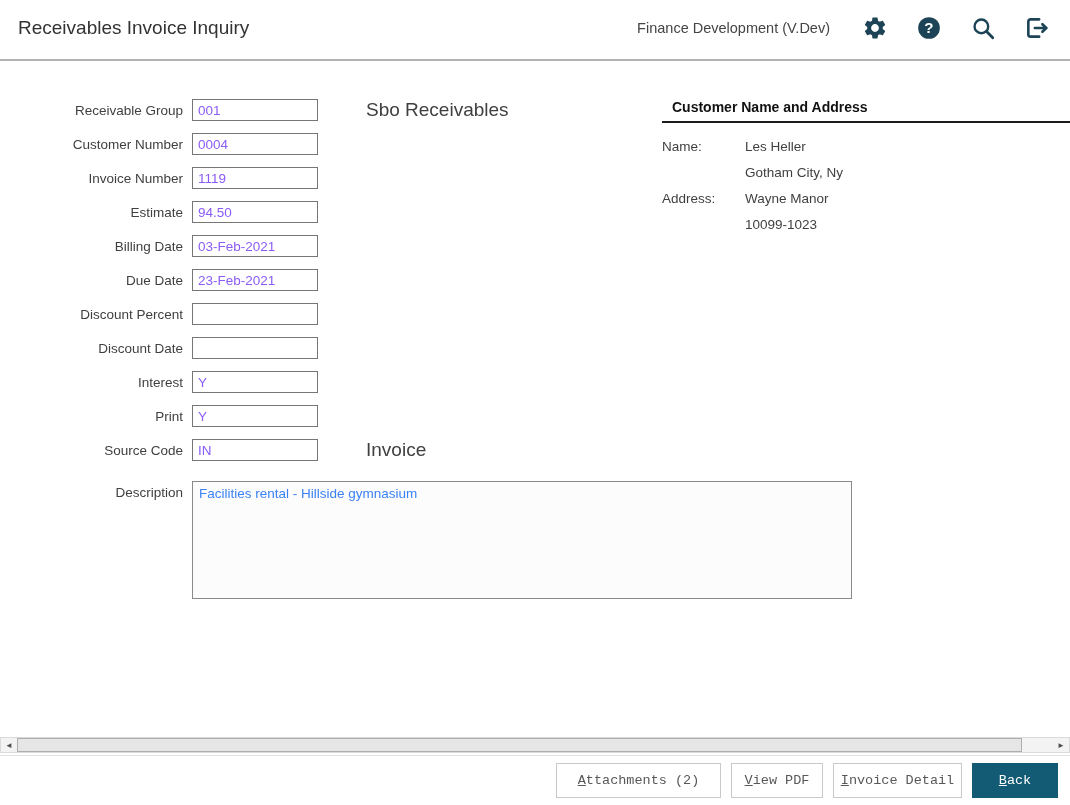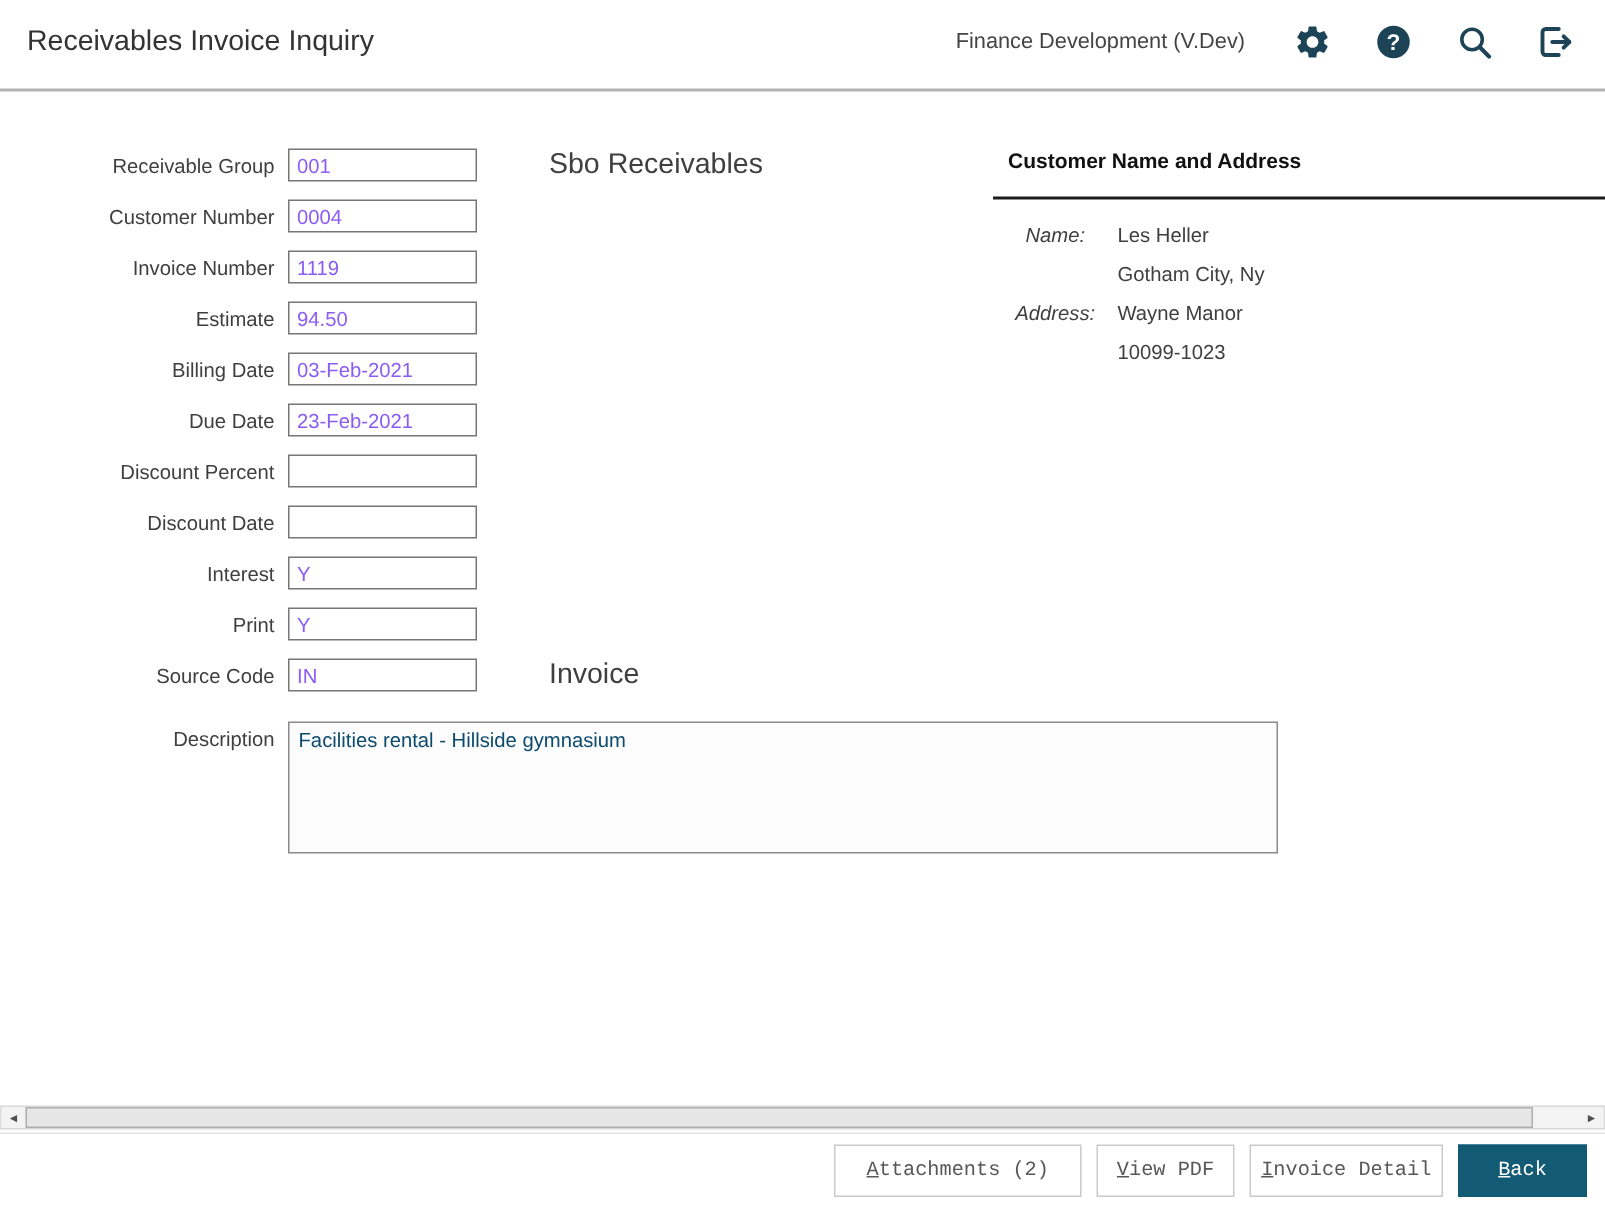--- a/index.html
+++ b/index.html
@@ -25,34 +25,34 @@
   .flabel { width: 174px; text-align: right; padding-right: 9px; font-size: 13.5px; color: #3f3f3f; }
   .finput {
     width: 126px; height: 22px; border: 1px solid #767676; background: #fff;
     font-family: "Liberation Sans", sans-serif; font-size: 13.5px; color: #8b5cf6;
     padding: 1px 5px; outline: none;
   }
   .suffix { margin-left: 48px; font-size: 19px; color: #3f3f3f; }
   .frow-desc { display: flex; align-items: flex-start; margin-top: 20px; }
   .frow-desc .flabel { padding-top: 4px; }
   .ftextarea {
-    width: 660px; height: 88px; border: 1px solid #8a8a8a; background: #fcfcfc;
-    font-family: "Liberation Sans", sans-serif; font-size: 13.5px; color: #0c4a6e;
+    width: 660px; height: 118px; border: 1px solid #8a8a8a; background: #fcfcfc;
+    font-family: "Liberation Sans", sans-serif; font-size: 13.5px; color: #3b82f6;
     padding: 4px 6px; resize: none; outline: none;
   }
 
   
   .customer-panel { position: absolute; top: 99px; left: 662px; right: 0; }
   .cust-title {
     font-size: 14px; font-weight: bold; color: #111;
-    padding: 0 0 16px 10px; border-bottom: 2px solid #1c1c1c;
+    padding: 0 0 6px 10px; border-bottom: 2px solid #1c1c1c;
   }
   .cust-rows { margin-top: 16px; }
   .crow { display: flex; margin-bottom: 11px; }
-  .clabel { width: 83px; text-align: center; padding-right: 0; font-size: 13.5px; color: #3f3f3f; font-style: italic; }
+  .clabel { width: 83px; text-align: left; padding-right: 0; font-size: 13.5px; color: #3f3f3f; }
   .cvalue { font-size: 13.5px; color: #3f3f3f; }
 
   
   .hscroll {
     position: absolute; top: 737px; left: 0; right: 0; height: 16px;
     background: #f3f3f3; border: 1px solid #dadada;
     display: flex; align-items: stretch;
   }
   .sb-btn {
     width: 16px; display: flex; align-items: center; justify-content: center;

